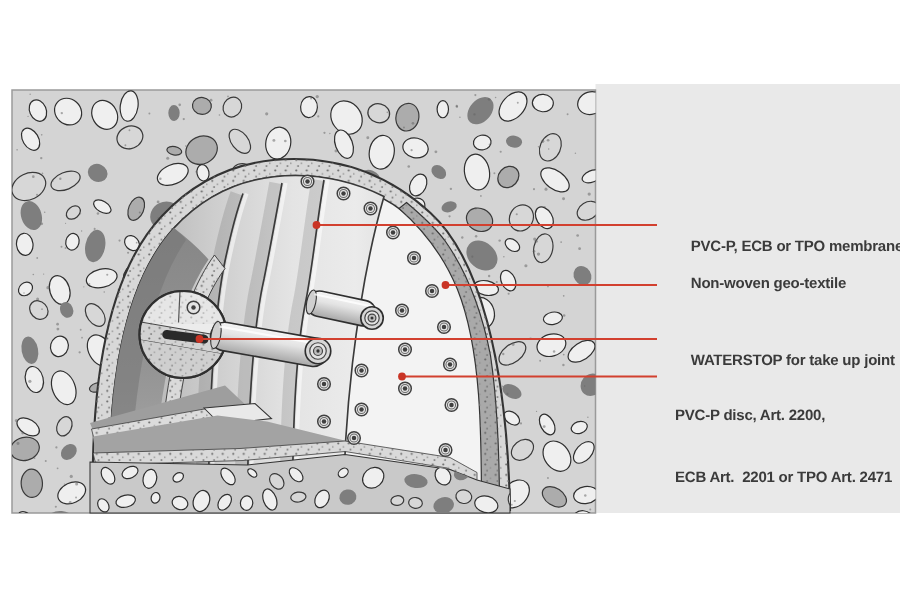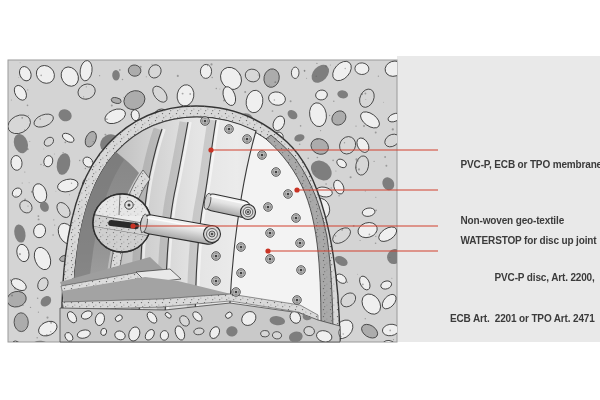--- a/index.html
+++ b/index.html
@@ -760,23 +760,23 @@
       <line x1="133" y1="226" x2="438" y2="226" stroke="#d2402f" stroke-width="1.2"></line>
       <circle cx="133" cy="226" r="2.6" fill="#c93425"></circle>
       <line x1="268" y1="251" x2="438" y2="251" stroke="#d2402f" stroke-width="1.2"></line>
       <circle cx="268" cy="251" r="2.6" fill="#c93425"></circle>
     </g>
   </svg>
 
   <div class="label" style="top: 144px; color: rgb(59, 59, 59);">
     <span>PVC-P, ECB or TPO membrane</span>
   </div>
-  <div class="label" style="top: 200px; color: rgb(59, 59, 59);">
+  <div class="label" style="top: 169px; color: rgb(59, 59, 59);">
     <span>Non-woven geo-textile</span>
   </div>
   <div class="label" style="top: 220px; color: rgb(59, 59, 59);">
-    <span>WATERSTOP for disc up joint</span>
+    <span>WATERSTOP for take up joint</span>
   </div>
-  <div class="label" style="top: 244px; color: rgb(59, 59, 59); text-align: right;">
+  <div class="label" style="top: 244px; color: rgb(59, 59, 59);">
     <span style="display:block">PVC-P disc, Art. 2200,</span>
     <span style="display:block">ECB Art.  2201 or TPO Art. 2471</span>
   </div>
 </div>
 
 </body></html>

